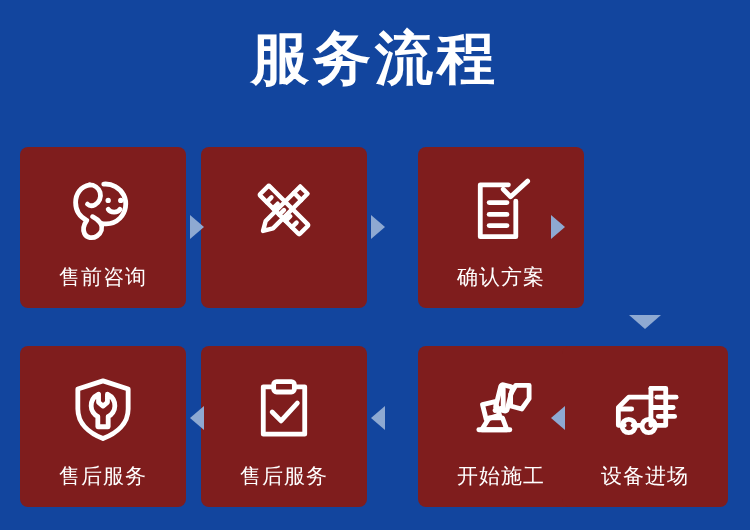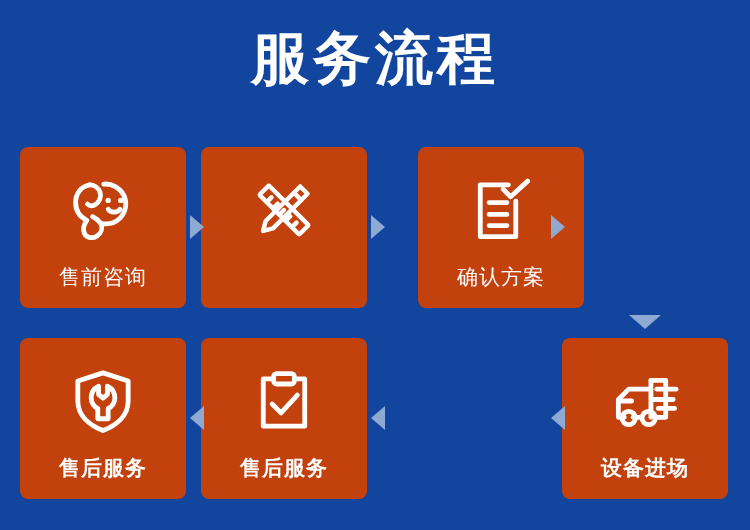--- a/index.html
+++ b/index.html
@@ -45,26 +45,26 @@
     left: 20px;
     top: 147px;
     width: 710px;
     height: 360px;
   }
 
   .card {
     position: absolute;
     width: 166px;
     height: 161px;
-    background: #c2410c;
+    background: #7f1d1d;
     border-radius: 8px;
     box-sizing: border-box;
   }
   .card.r0 { top: 0; }
-  .card.r1 { top: 191px; font-weight: bold; }
+  .card.r1 { top: 199px; }
   .card.c0 { left: 0; }
   .card.c1 { left: 181px; }
   .card.c2 { left: 361px; margin-left: 37px; }
   .card.c3 { left: 542px; }
 
   .card-icon {
     position: absolute;
     left: 0;
     top: 20px;
     width: 166px;
@@ -199,20 +199,37 @@
       <div class="card-icon">
         <svg viewBox="0 0 100 100" fill="none" stroke="#ffffff" stroke-width="6.5" stroke-linecap="round" stroke-linejoin="round">
           <path d="M36 20 L22 20 L22 84 L78 84 L78 20 L64 20"></path>
           <rect x="36" y="13" width="28" height="14" rx="4"></rect>
           <path d="M34 54 L46 66 L68 42"></path>
         </svg>
       </div>
       <div class="card-label">售后服务</div>
     </div>
 
+    <div class="card r1 c2">
+      <div class="card-icon">
+        <svg viewBox="0 0 100 100" fill="none" stroke="#ffffff" stroke-width="6.5" stroke-linecap="round" stroke-linejoin="round">
+
+          <path d="M53 22 L53 48 L42 52"></path>
+          <rect x="46" y="18" width="16" height="34" rx="3" transform="rotate(14 54 35)"></rect>
+
+          <path d="M70 18 L88 18 L88 36 L78 50 L63 46 L63 30 Z"></path>
+
+          <path d="M25 44 L42 40 L48 58 L30 64 Z"></path>
+
+          <path d="M34 62 L52 62 L58 78 L24 78 Z"></path>
+          <path d="M20 78 L62 78"></path>
+        </svg>
+      </div>
+      <div class="card-label">开始施工</div>
+    </div>
 
     <div class="card r1 c3">
       <div class="card-icon">
         <svg viewBox="0 0 100 100" fill="none" stroke="#ffffff" stroke-width="6.5" stroke-linecap="round" stroke-linejoin="round">
           <path d="M58 22 L78 22 L78 72 L66 72"></path>
           <path d="M44 72 L34 72"></path>
           <path d="M58 22 L58 72"></path>
           <path d="M58 34 L28 34 L14 48 L14 72 L22 72"></path>
           <path d="M14 50 L32 50"></path>
           <circle cx="28" cy="73" r="9"></circle>

